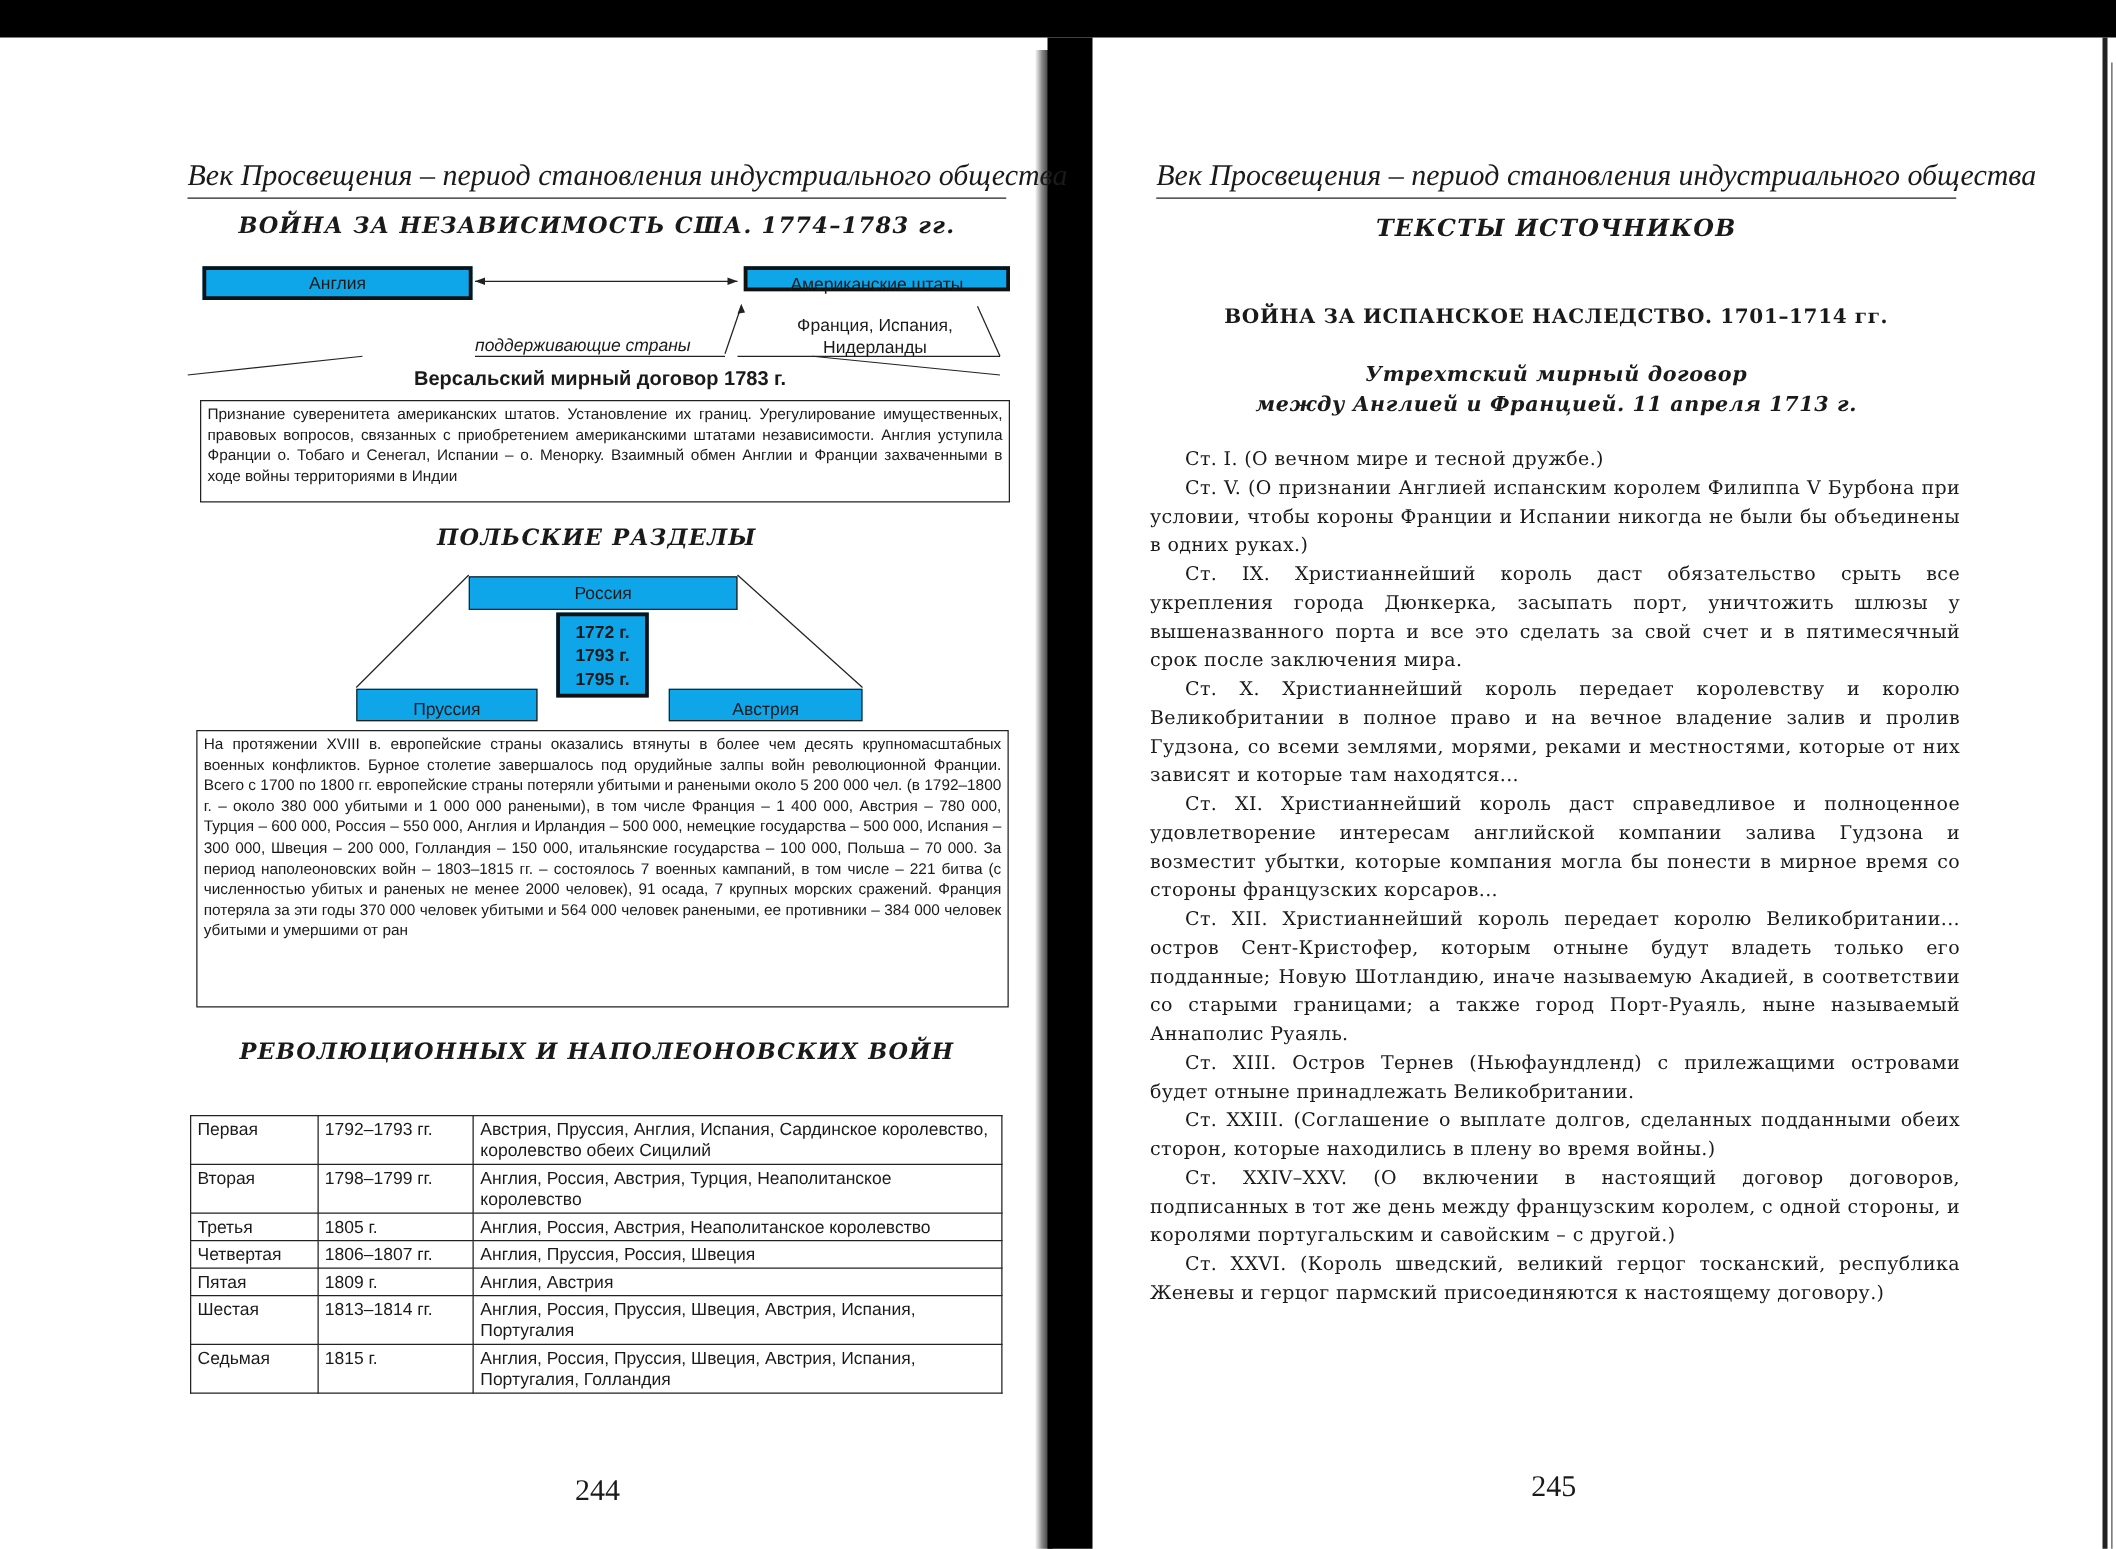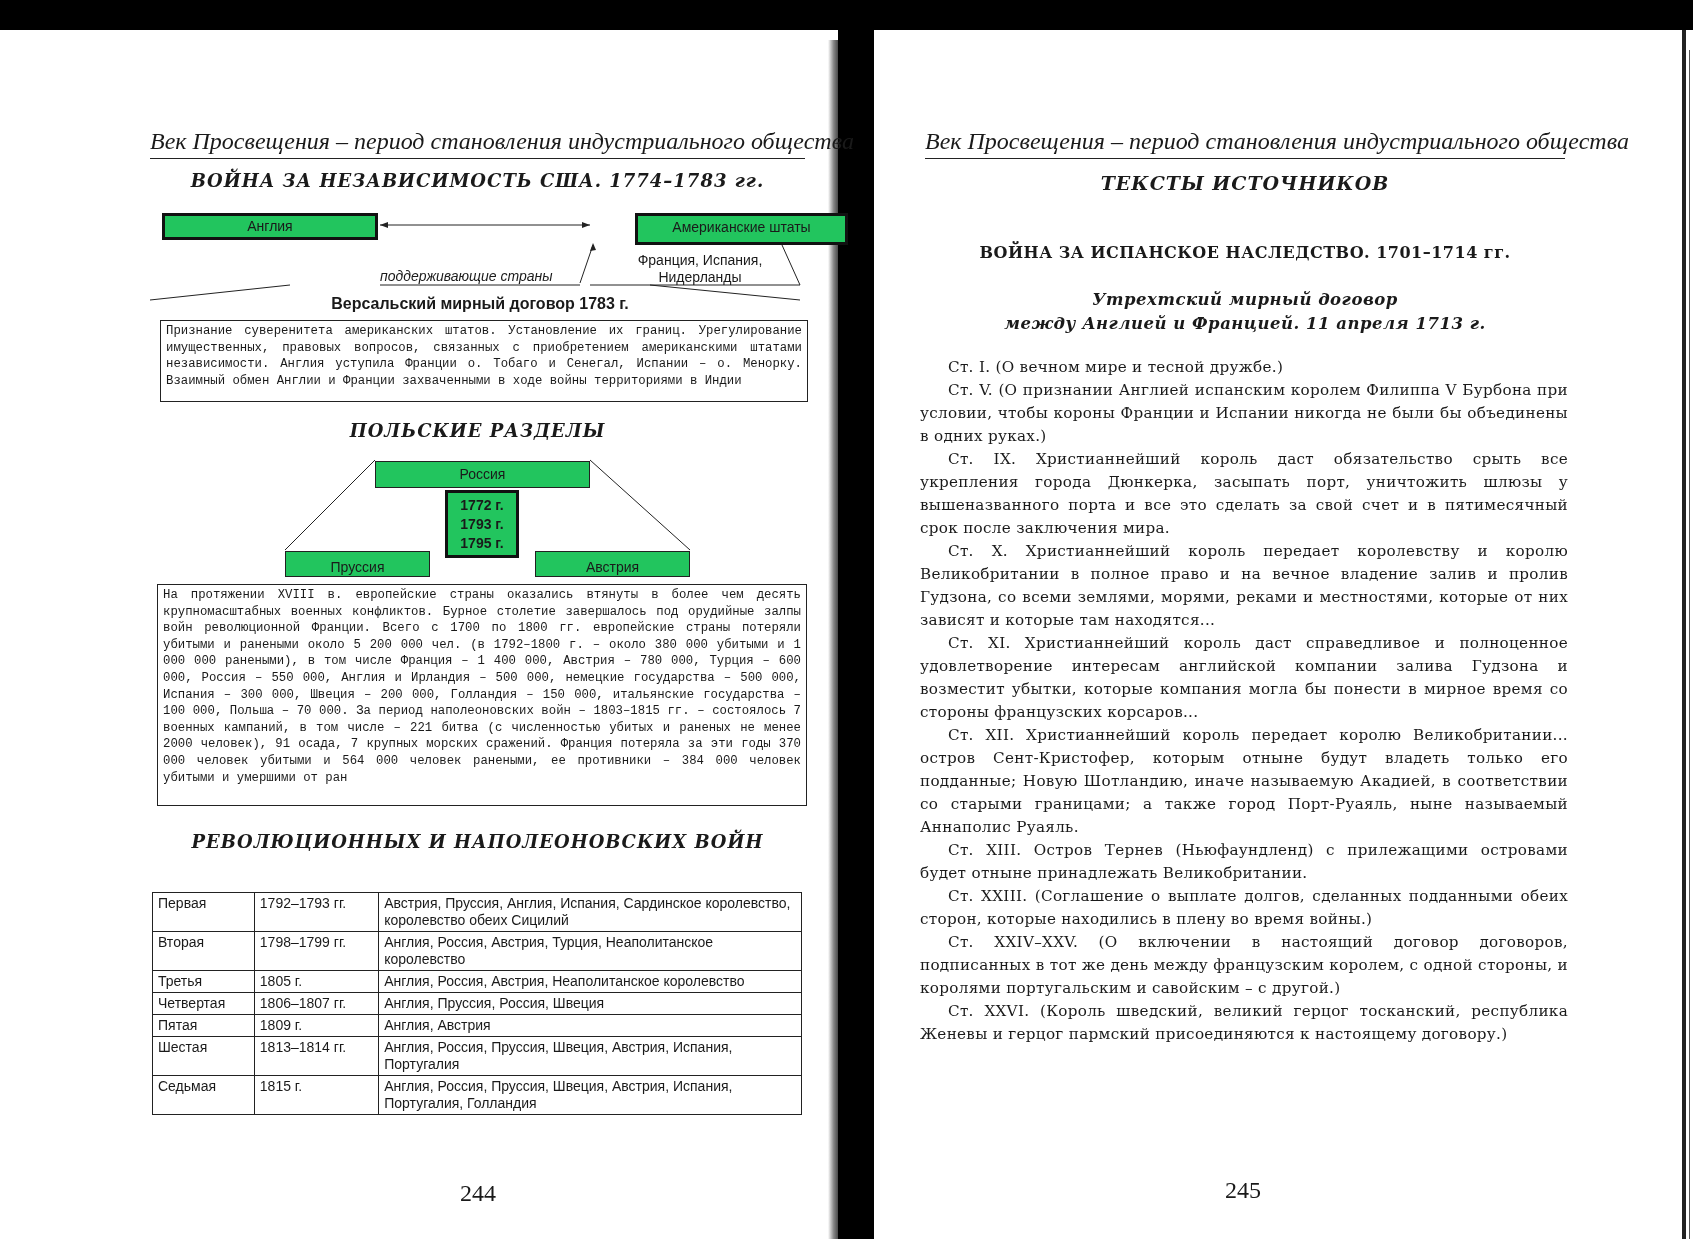--- a/index.html
+++ b/index.html
@@ -10,23 +10,23 @@
   .right-edge { position:absolute; left:1682px; top:30px; width:4px; height:1209px; background:#222; }
   .right-edge2 { position:absolute; left:1689px; top:50px; width:1px; height:1189px; background:#555; }
   .page { position:absolute; }
   .left-page { left:150px; top:128px; width:655px; }
   .right-page { left:925px; top:128px; width:640px; }
   .running-head { font-family:"Liberation Serif", serif; font-style:italic; font-size:24px; text-align:right; border-bottom:1.5px solid #222; padding-bottom:3px; white-space:nowrap; }
   .right-page .running-head { text-align:left; }
   .sec-title { font-family:"DejaVu Serif", serif; font-style:italic; font-weight:bold; font-size:18px; text-align:center; letter-spacing:1px; }
   .sans { font-family:"Liberation Sans", sans-serif; }
   .abs { position:absolute; }
-  .box { position:absolute; border:1px solid #222; background:#22c55e; box-sizing:border-box; font-family:"Liberation Sans", sans-serif; font-size:14px; text-align:center; }
+  .box { position:absolute; border:1px solid #222; background:#0ea5e9; box-sizing:border-box; font-family:"Liberation Sans", sans-serif; font-size:14px; text-align:center; }
   .thick { border:3px solid #111; }
-  .textbox { position:absolute; border:1px solid #222; font-family:Liberation Mono, monospace; font-size:12.3px; line-height:16.6px; padding:2px 5px; box-sizing:border-box; text-align:justify; }
+  .textbox { position:absolute; border:1px solid #222; font-family:Liberation Sans, sans-serif; font-size:12.3px; line-height:16.6px; padding:2px 5px; box-sizing:border-box; text-align:justify; }
   table.coal { position:absolute; border-collapse:collapse; font-family:"Liberation Sans", sans-serif; font-size:14px; }
   table.coal td { border:1px solid #222; vertical-align:top; padding:2px 5px; line-height:17px; }
   table.coal td.name { font-weight:normal; width:88px; }
   table.coal td.years { width:110px; }
   table.coal td.members { width:400px; }
   .pagenum { position:absolute; font-family:"Liberation Serif", serif; font-size:24px; }
   .src-h { font-family:"DejaVu Serif", serif; font-weight:bold; font-size:16px; text-align:center; letter-spacing:0.5px; }
   .src-sub { font-family:"DejaVu Serif", serif; font-style:italic; font-weight:bold; font-size:16.5px; text-align:center; line-height:24px; letter-spacing:0.5px; }
   .article { font-family:"DejaVu Serif", serif; font-size:15.2px; line-height:23px; text-align:justify; text-indent:28px; margin:0; letter-spacing:0.3px; }
 </style>
@@ -54,21 +54,21 @@
   <line x1="230" y1="80" x2="430" y2="80" stroke="#222" stroke-width="1"></line>
   <line x1="440" y1="80" x2="650" y2="80" stroke="#222" stroke-width="1"></line>
   <line x1="632" y1="40" x2="650" y2="80" stroke="#222" stroke-width="1"></line>
   <line x1="0" y1="95" x2="140" y2="80" stroke="#222" stroke-width="1"></line>
   <line x1="500" y1="80" x2="650" y2="95" stroke="#222" stroke-width="1"></line>
 </svg>
 
 <div class="box thick" style="left:162px; top:213px; width:216px; height:27px; line-height:21px;">
   <span>Англия</span>
 </div>
-<div class="box thick" style="left:595px; top:213px; width:213px; height:32px; line-height:22px;margin-left:40px;">
+<div class="box thick" style="left:595px; top:213px; width:213px; height:20px; line-height:22px;">
   <span>Американские штаты</span>
 </div>
 <div class="abs sans" style="left:380px; top:268px; font-size:14px; font-style:italic;">поддерживающие страны</div>
 <div class="abs sans" style="left:600px; top:252px; width:200px; font-size:14px; text-align:center; line-height:17px;">
   <div>Франция, Испания,</div>
   <div>Нидерланды</div>
 </div>
 <div class="abs sans" style="left:150px; top:295px; width:660px; text-align:center; font-weight:bold; font-size:16px;">Версальский мирный договор 1783 г.</div>
 <div class="textbox" style="left:160px; top:320px; width:648px; height:82px;">Признание суверенитета американских штатов. Установление их границ. Урегулирование имущественных, правовых вопросов, связанных с приобретением американскими штатами независимости. Англия уступила Франции о. Тобаго и Сенегал, Испании – о. Менорку. Взаимный обмен Англии и Франции захваченными в ходе войны территориями в Индии</div>
 

